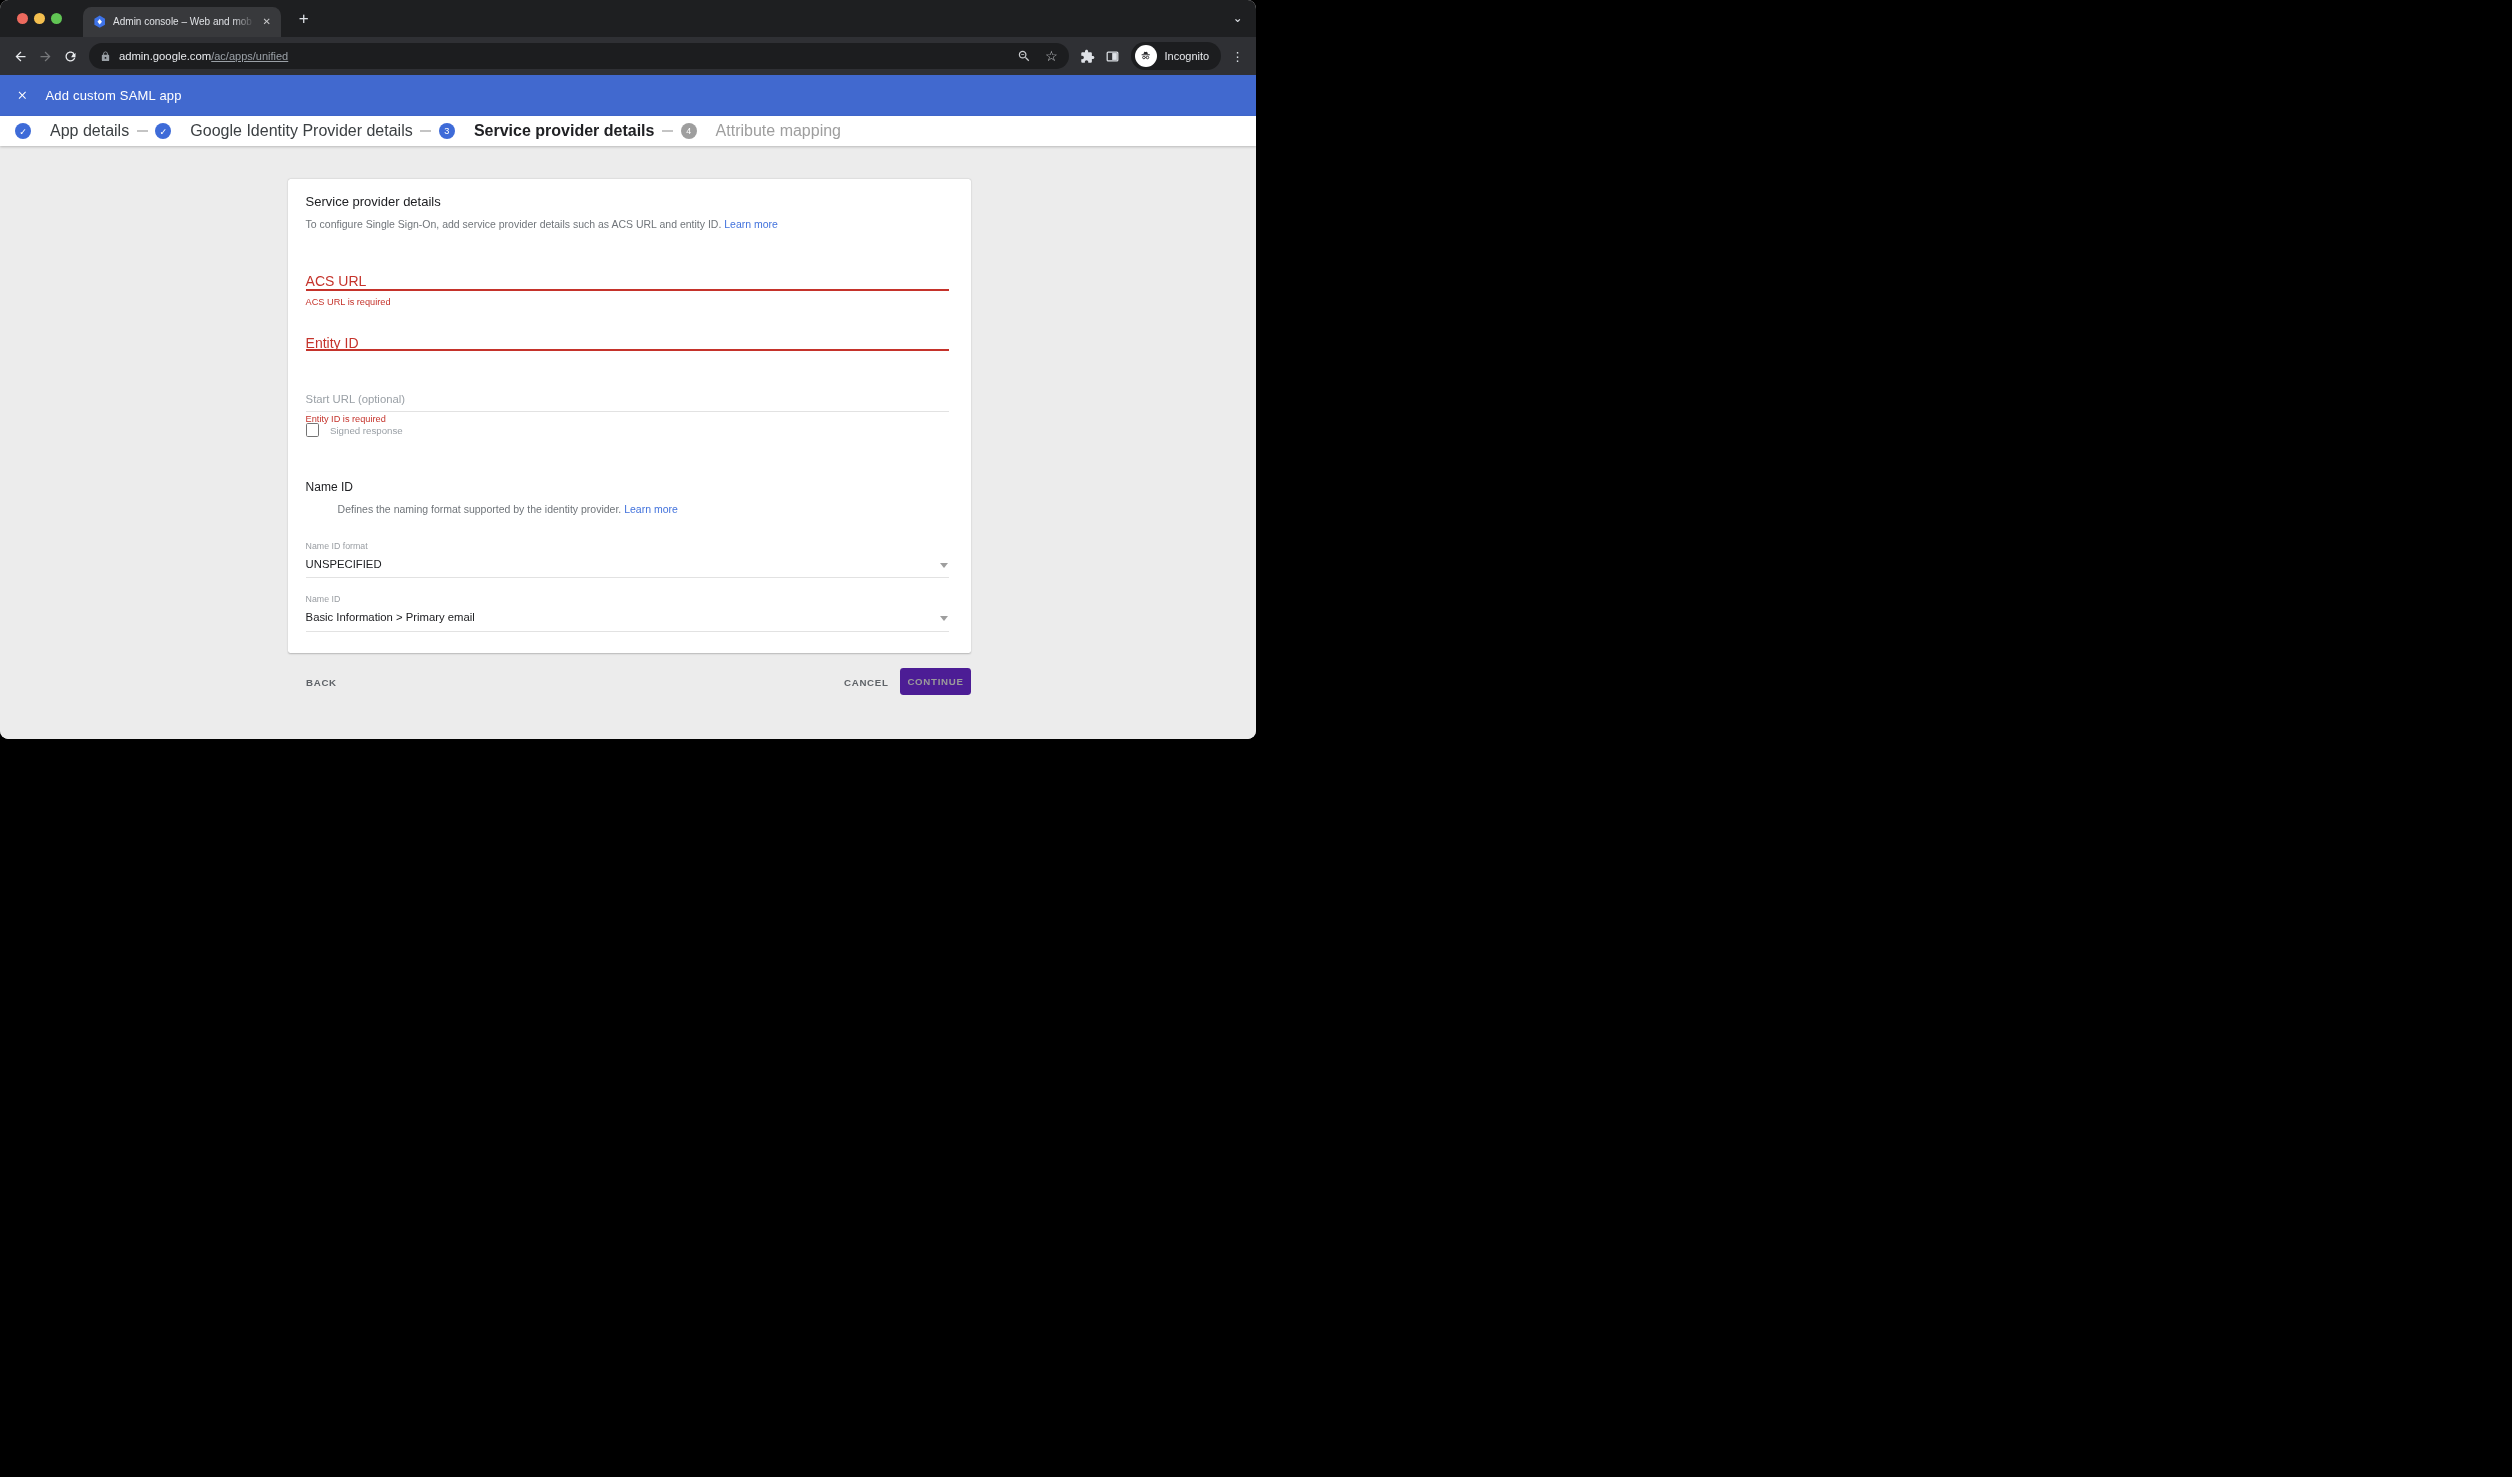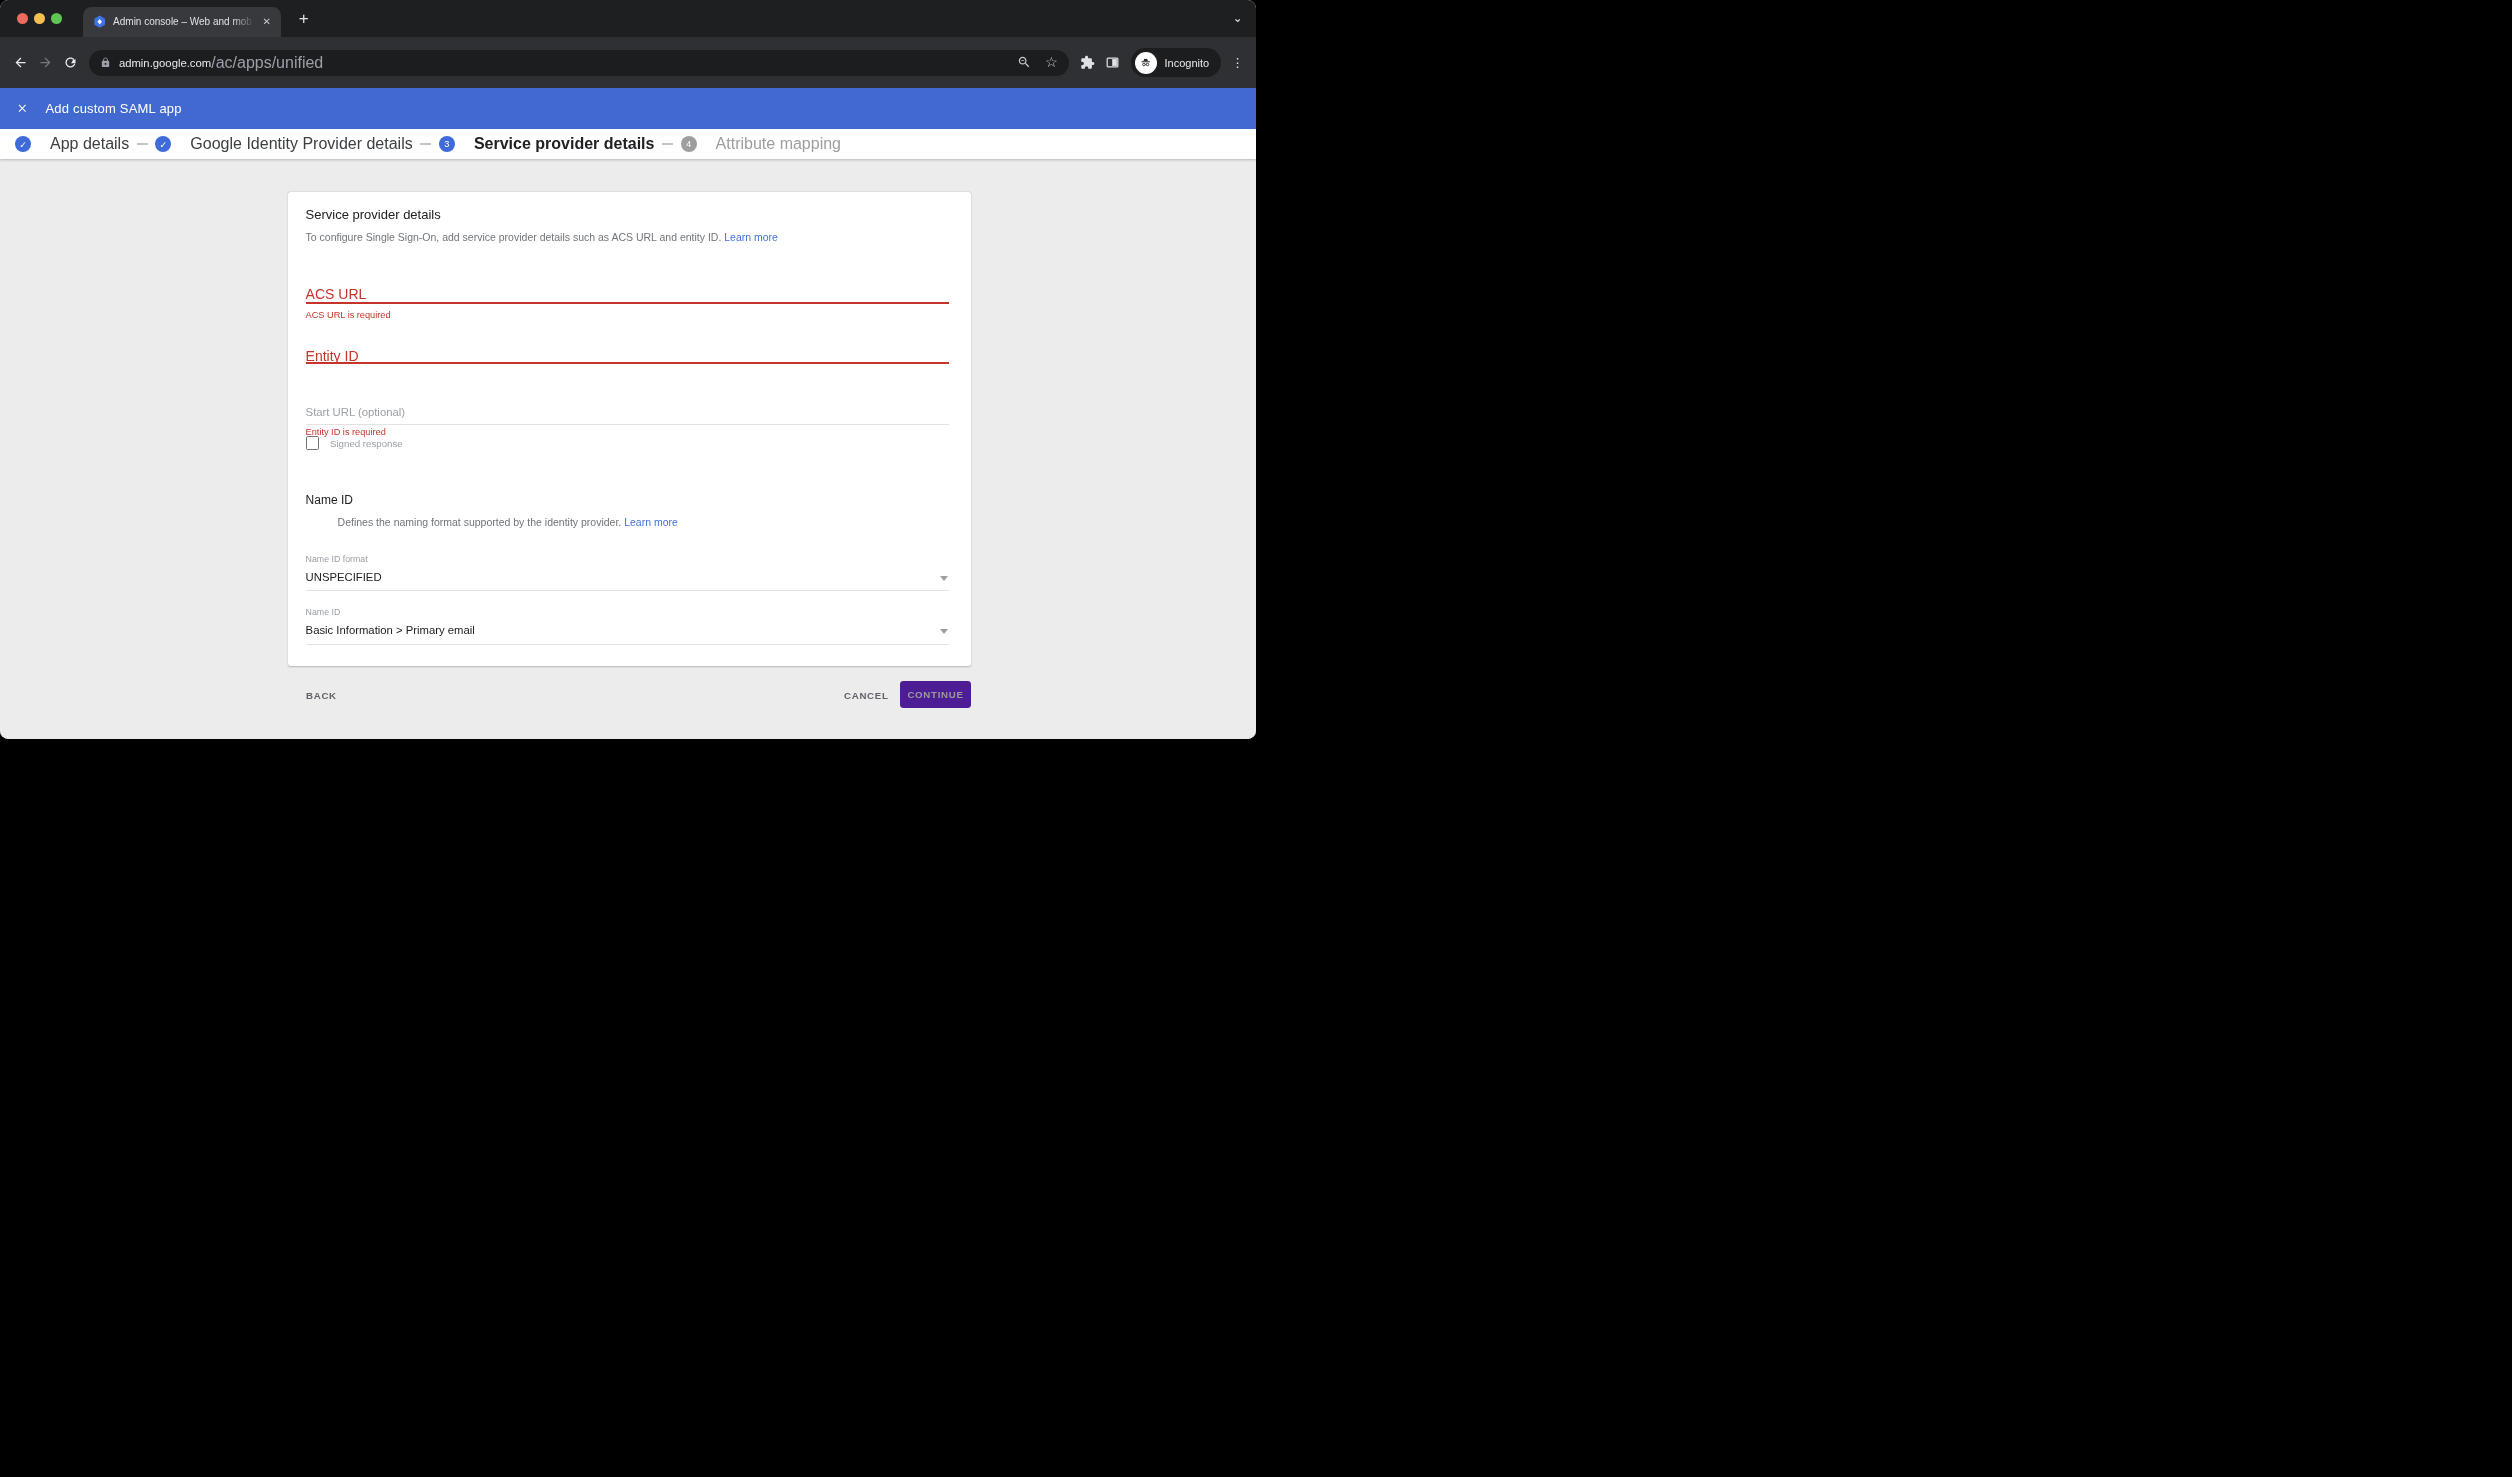--- a/index.html
+++ b/index.html
@@ -17,25 +17,25 @@
   .traffic span{width:11px;height:11px;border-radius:50%;}
   .light-red{background:#ed6a5e;} .light-yellow{background:#f4bf4f;} .light-green{background:#61c554;}
   .tab{position:absolute;left:83px;top:6.7px;width:198px;height:30px;background:var(--tab_bg);border-radius:8.4px 8.4px 0 0;display:flex;align-items:center;padding:0 6.7px 0 10px;box-sizing:border-box;}
   .tab-title{flex:1;margin-left:6.7px;font-size:10px;color:#dfe1e5;white-space:nowrap;overflow:hidden;
     -webkit-mask-image:linear-gradient(to right,#000 82%,transparent 97%);mask-image:linear-gradient(to right,#000 82%,transparent 97%);}
   .tab-close{width:15px;height:15px;display:flex;align-items:center;justify-content:center;color:#c7c8ca;font-size:10px;cursor:default;}
   .newtab{position:absolute;left:292px;top:7.6px;width:23.5px;height:23.5px;display:flex;align-items:center;justify-content:center;color:#dee1e6;font-size:17px;font-weight:300;}
   .tab-chevron{position:absolute;right:13.4px;top:11px;color:#dee1e6;font-size:11.8px;}
 
   
-  .toolbar{height:51px;background:var(--toolbar_bg);display:flex;align-items:center;padding:0 8.4px;flex-shrink:0;}
+  .toolbar{height:38px;background:var(--toolbar_bg);display:flex;align-items:center;padding:0 8.4px;flex-shrink:0;}
   .navbtn{width:25px;height:25px;display:flex;align-items:center;justify-content:center;flex-shrink:0;}
   .urlpill{flex:1;height:26px;background:var(--pill_bg);border-radius:13.4px;display:flex;align-items:center;padding:0 11px;margin:0 5.9px;min-width:0;}
   .url-host{font-size:11.3px;color:#e8eaed;margin-left:7.6px;}
-  .url-path{font-size:16px;color:#9aa0a6;}
+  .url-path{font-size:11px;color:#9aa0a6;text-decoration:underline;}
   .pill-spacer{flex:1;}
   .pill-icon{margin-left:13.4px;display:flex;align-items:center;}
   .star{color:#c8cacd;font-size:14.3px;line-height:1;}
   .incog-pill{height:28.5px;background:var(--pill_bg);border-radius:14.3px;display:flex;align-items:center;padding:0 11.8px 0 3.4px;gap:7.6px;margin:0 6.7px;flex-shrink:0;}
   .incog-circle{width:22px;height:22px;border-radius:50%;background:#fff;display:flex;align-items:center;justify-content:center;}
   .incog-label{font-size:11px;color:#e8eaed;}
   .kebab{width:20px;height:25px;display:flex;align-items:center;justify-content:center;color:#dee1e6;font-size:12.6px;letter-spacing:0;}
 
   
   .appbar{height:41px;background:var(--accent);display:flex;align-items:center;flex-shrink:0;}

